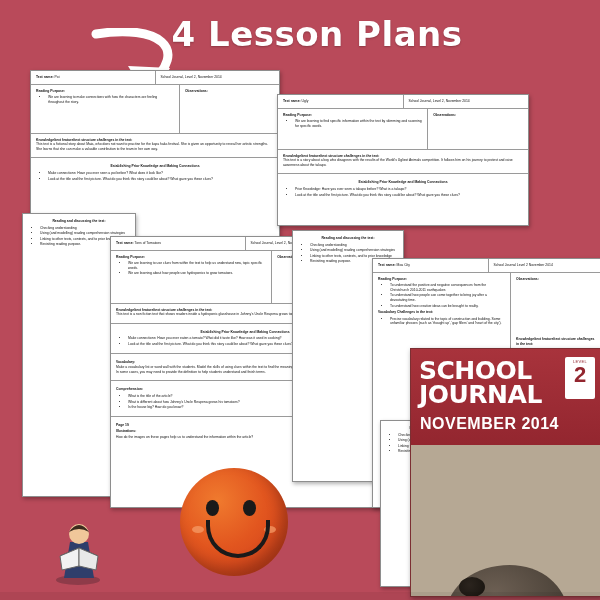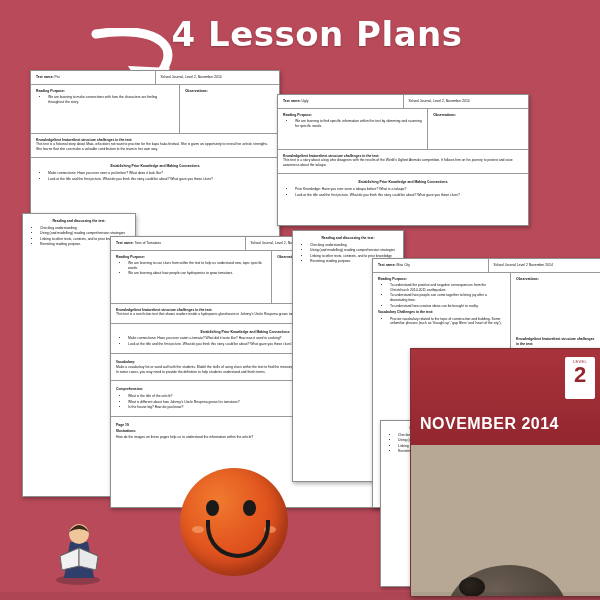--- a/index.html
+++ b/index.html
@@ -330,20 +330,24 @@
     <circle cx="31" cy="22" r="10" fill="#f0c79a"></circle>
     <path d="M21 20 q10 -14 20 0 q-10 -6 -20 0Z" fill="#3b2a1d"></path>
     <path d="M12 44 L31 36 L50 44 L31 54 Z" fill="#ffffff" stroke="#444" stroke-width="1"></path>
     <path d="M31 36 L31 54" stroke="#888" stroke-width="1"></path>
     <path d="M12 44 L14 58 L31 54 L31 36Z" fill="#f2f2f2" stroke="#666" stroke-width="1"></path>
     <path d="M50 44 L48 58 L31 54 L31 36Z" fill="#e9e9e9" stroke="#666" stroke-width="1"></path>
   </svg>
 
   <div class="cover">
     <div class="top"></div>
+    <div class="sj">
+      <div>SCHOOL</div>
+      <div>JOURNAL</div>
+    </div>
     <div class="nov">NOVEMBER 2014</div>
     <div class="lvlbox">
       <div class="l1">LEVEL</div>
       <div class="l2">2</div>
     </div>
     <div class="photo">
       <div class="seal"></div>
     </div>
   </div>
 

